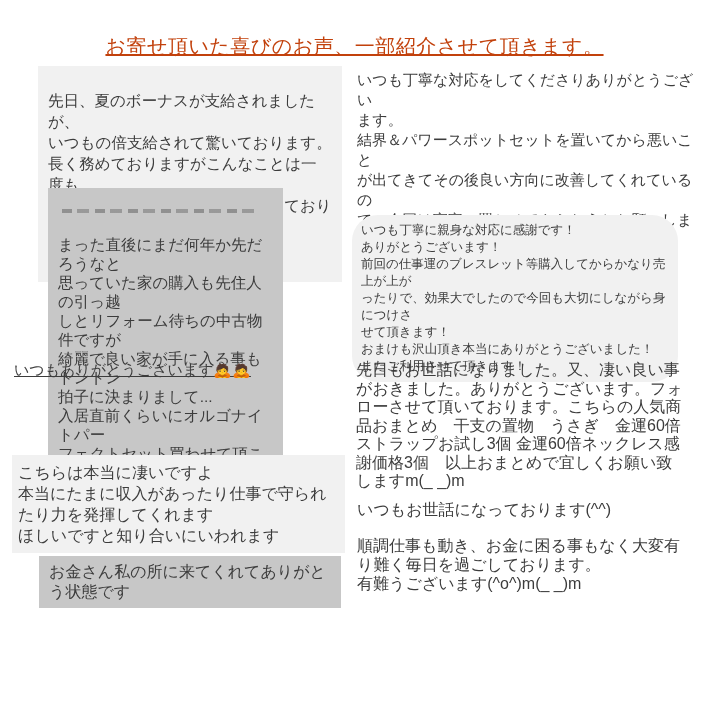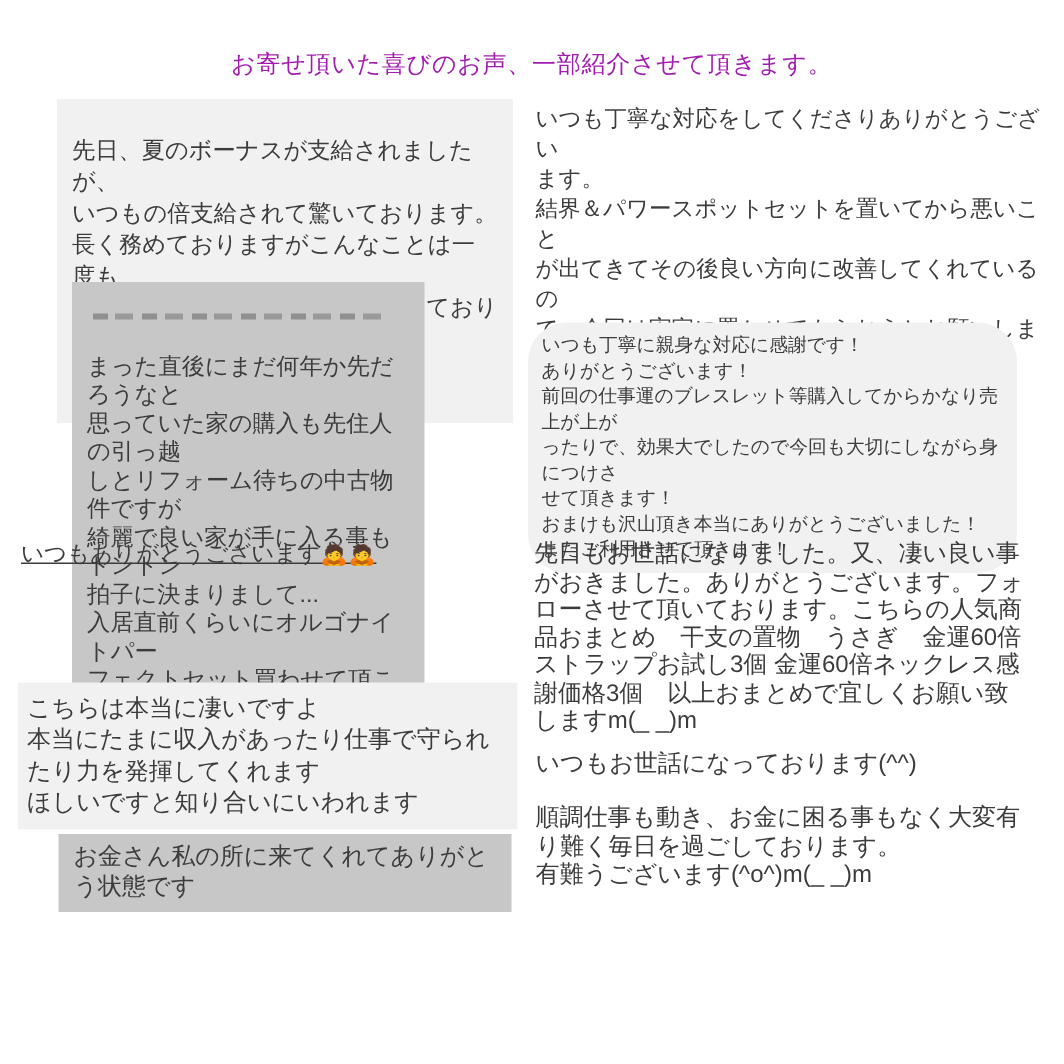--- a/index.html
+++ b/index.html
@@ -8,22 +8,23 @@
     width:709px; height:709px;
     margin:0 auto;
     background:#ffffff;
     font-family:"Liberation Sans","DejaVu Sans",sans-serif;
     color:#3c3c3c;
     overflow:hidden;
   }
   .title {
     position:absolute; top:33px; left:0; width:100%;
     text-align:center;
-    font-size:16px; letter-spacing:0.5px;
-    color:#a21caf;
+    font-size:20px; letter-spacing:0.5px;
+    color:#c2410c;
+    text-decoration:underline;
   }
   .blk { position:absolute; white-space:pre-line; box-sizing:border-box; }
   .panel-light { background:#f1f1f1; }
   .panel-dark  { background:#c7c7c7; }
   .plain { background:transparent; }
 
   
   #l1 { left:38px;  top:66px;  width:304px; padding:24px 10px;  font-size:15.5px; line-height:21px; }
   #l2 { left:48px;  top:188px; width:235px; padding:2px 10px 6px 10px; font-size:15.5px; line-height:19px; }
   #l3 { left:14px;  top:360px; width:330px; font-size:15px;  line-height:20px;text-decoration:underline; }

